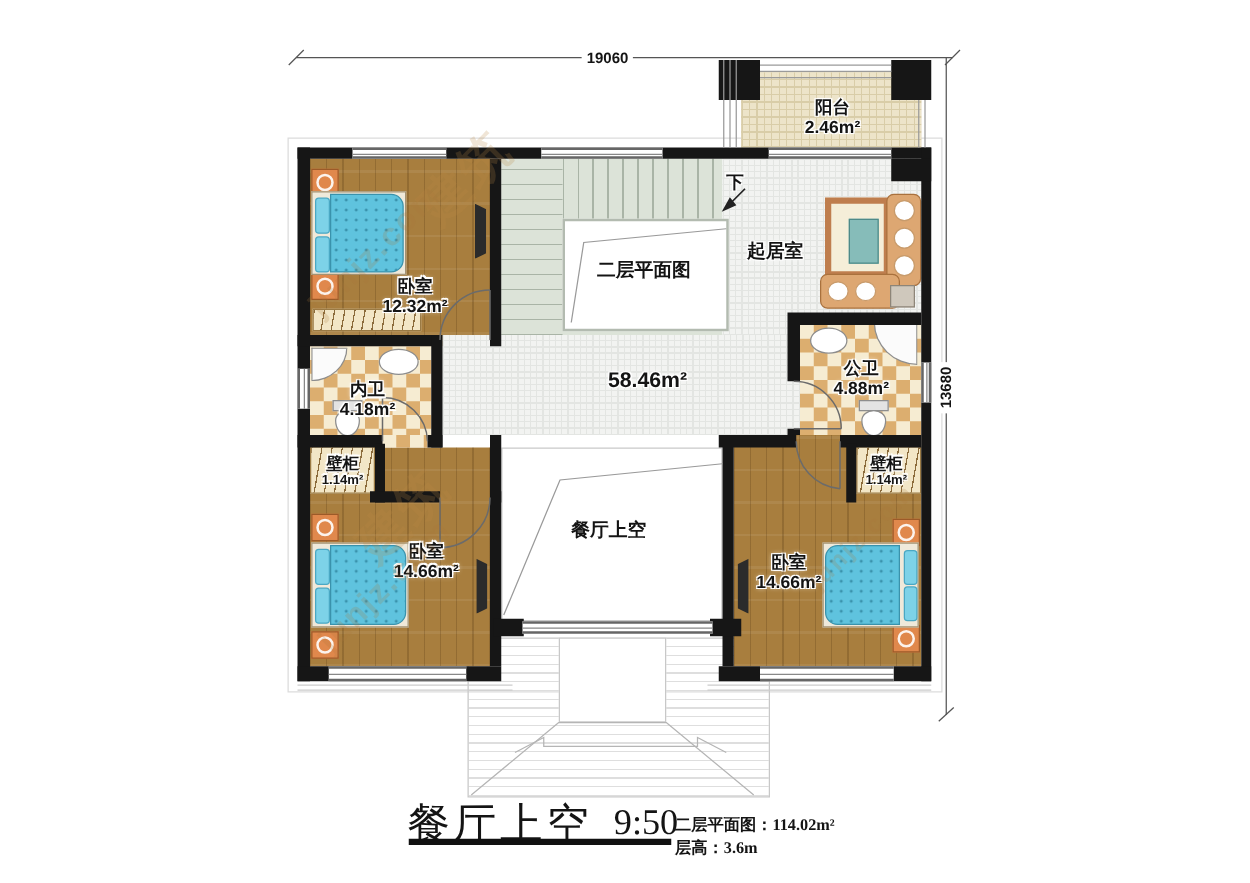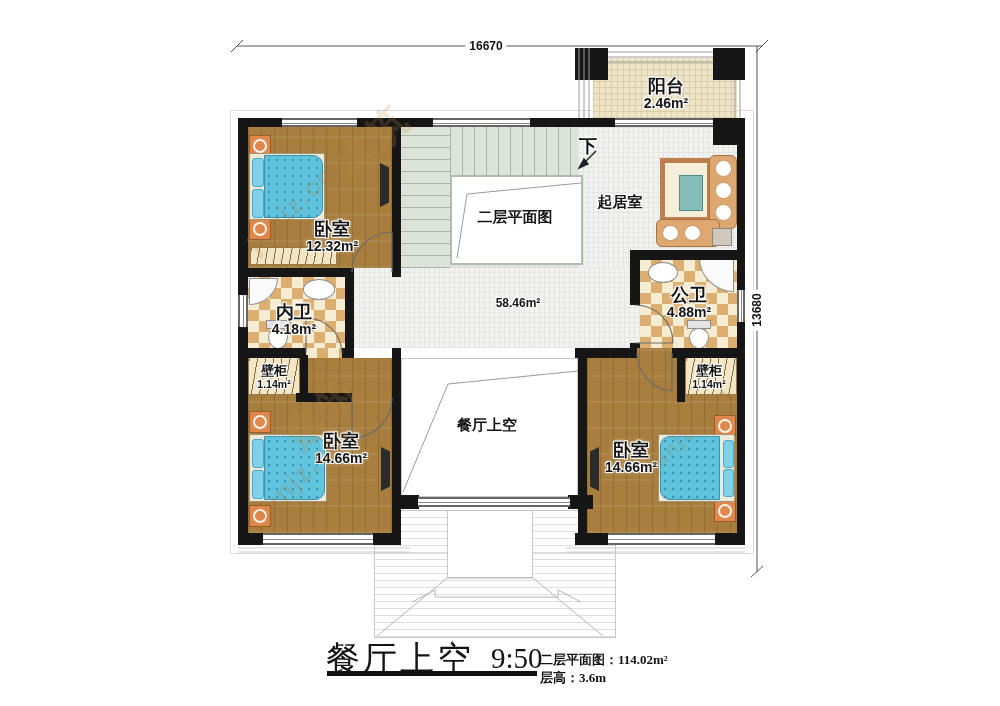--- a/index.html
+++ b/index.html
@@ -51,25 +51,25 @@
   .ctable{position:absolute;background:var(--ctable);border:1px solid #4e8a88;z-index:16}
   .sidetable{position:absolute;background:#cfc8bc;border:1px solid #8d8578;z-index:16}
   .sink{position:absolute;background:#fff;border:1px solid #8d8d8d;border-radius:50%;z-index:16}
   .shower{position:absolute;background:#fbfbfb;border:1px solid #8d8d8d;z-index:16;box-sizing:border-box}
   .toiletbowl{position:absolute;background:#fff;border:1px solid #8d8d8d;border-radius:50% 50% 50% 50%/40% 40% 60% 60%;z-index:16}
   .toilettank{position:absolute;background:#e3e3e3;border:1px solid #8d8d8d;z-index:16}
   
   .rl{position:absolute;z-index:35;text-align:center;font-weight:bold;line-height:1.12;
       transform:translate(-50%,-50%);white-space:nowrap;
       text-shadow:-1px -1px 0 #fff,1px -1px 0 #fff,-1px 1px 0 #fff,1px 1px 0 #fff,0 0 4px #fff}
-  .rl .nm{display:block;font-size:18px}
+  .rl .nm{display:block;font-size:14px}
   .rl .ar{display:block;font-size:14px}
   .rl.small .nm{font-size:13px}.rl.small .ar{font-size:10.5px}
   .rl.big{font-size:15px}
-  .rl.single{font-size:12px}
+  .rl.single{font-size:17px}
   .dim{position:absolute;z-index:35;font-size:12px;font-weight:bold;background:#fff;padding:0 4px;
        transform:translate(-50%,-50%);white-space:nowrap}
   .dim.vert{transform:translate(-50%,-50%) rotate(-90deg)}
   
   .wm{position:absolute;z-index:38;font-weight:bold;color:rgba(170,122,60,.20);
       transform:translate(-50%,-50%) rotate(-45deg);white-space:nowrap;letter-spacing:2px;pointer-events:none}
   
   .tb{position:absolute;z-index:40;font-family:"Liberation Serif","DejaVu Serif",serif;white-space:nowrap}
   .tb.title{font-size:34px;letter-spacing:3px}
   .tb.scale{font-size:29px}
@@ -286,21 +286,21 @@
 <div class="rl big" style="left:487px;top:425px">
   <span>餐厅上空</span>
 </div>
 <div class="rl single" style="left:518px;top:304px">
   <span>58.46m²</span>
 </div>
 <div class="rl" style="left:588px;top:146px">
   <span class="nm">下</span>
 </div>
 
-<div class="dim" style="left:486px;top:46px">16670</div>
+<div class="dim" style="left:486px;top:46px">19060</div>
 <div class="dim vert" style="left:757px;top:310px">13680</div>
 
 <div class="wm" style="left:300px;top:200px;font-size:26px">junjz.com</div>
 <div class="wm" style="left:372px;top:142px;font-size:40px;color:rgba(185,135,70,.22)">建筑</div>
 <div class="wm" style="left:308px;top:468px;font-size:26px">junjz.com</div>
 <div class="wm" style="left:322px;top:412px;font-size:40px;color:rgba(185,135,70,.22)">建筑</div>
 <div class="wm" style="left:690px;top:430px;font-size:20px">junjz.com</div>
 
 <div class="tb title" style="left:326px;top:636px">餐厅上空</div>
 <div class="tb scale" style="left:491px;top:642px">9:50</div>

